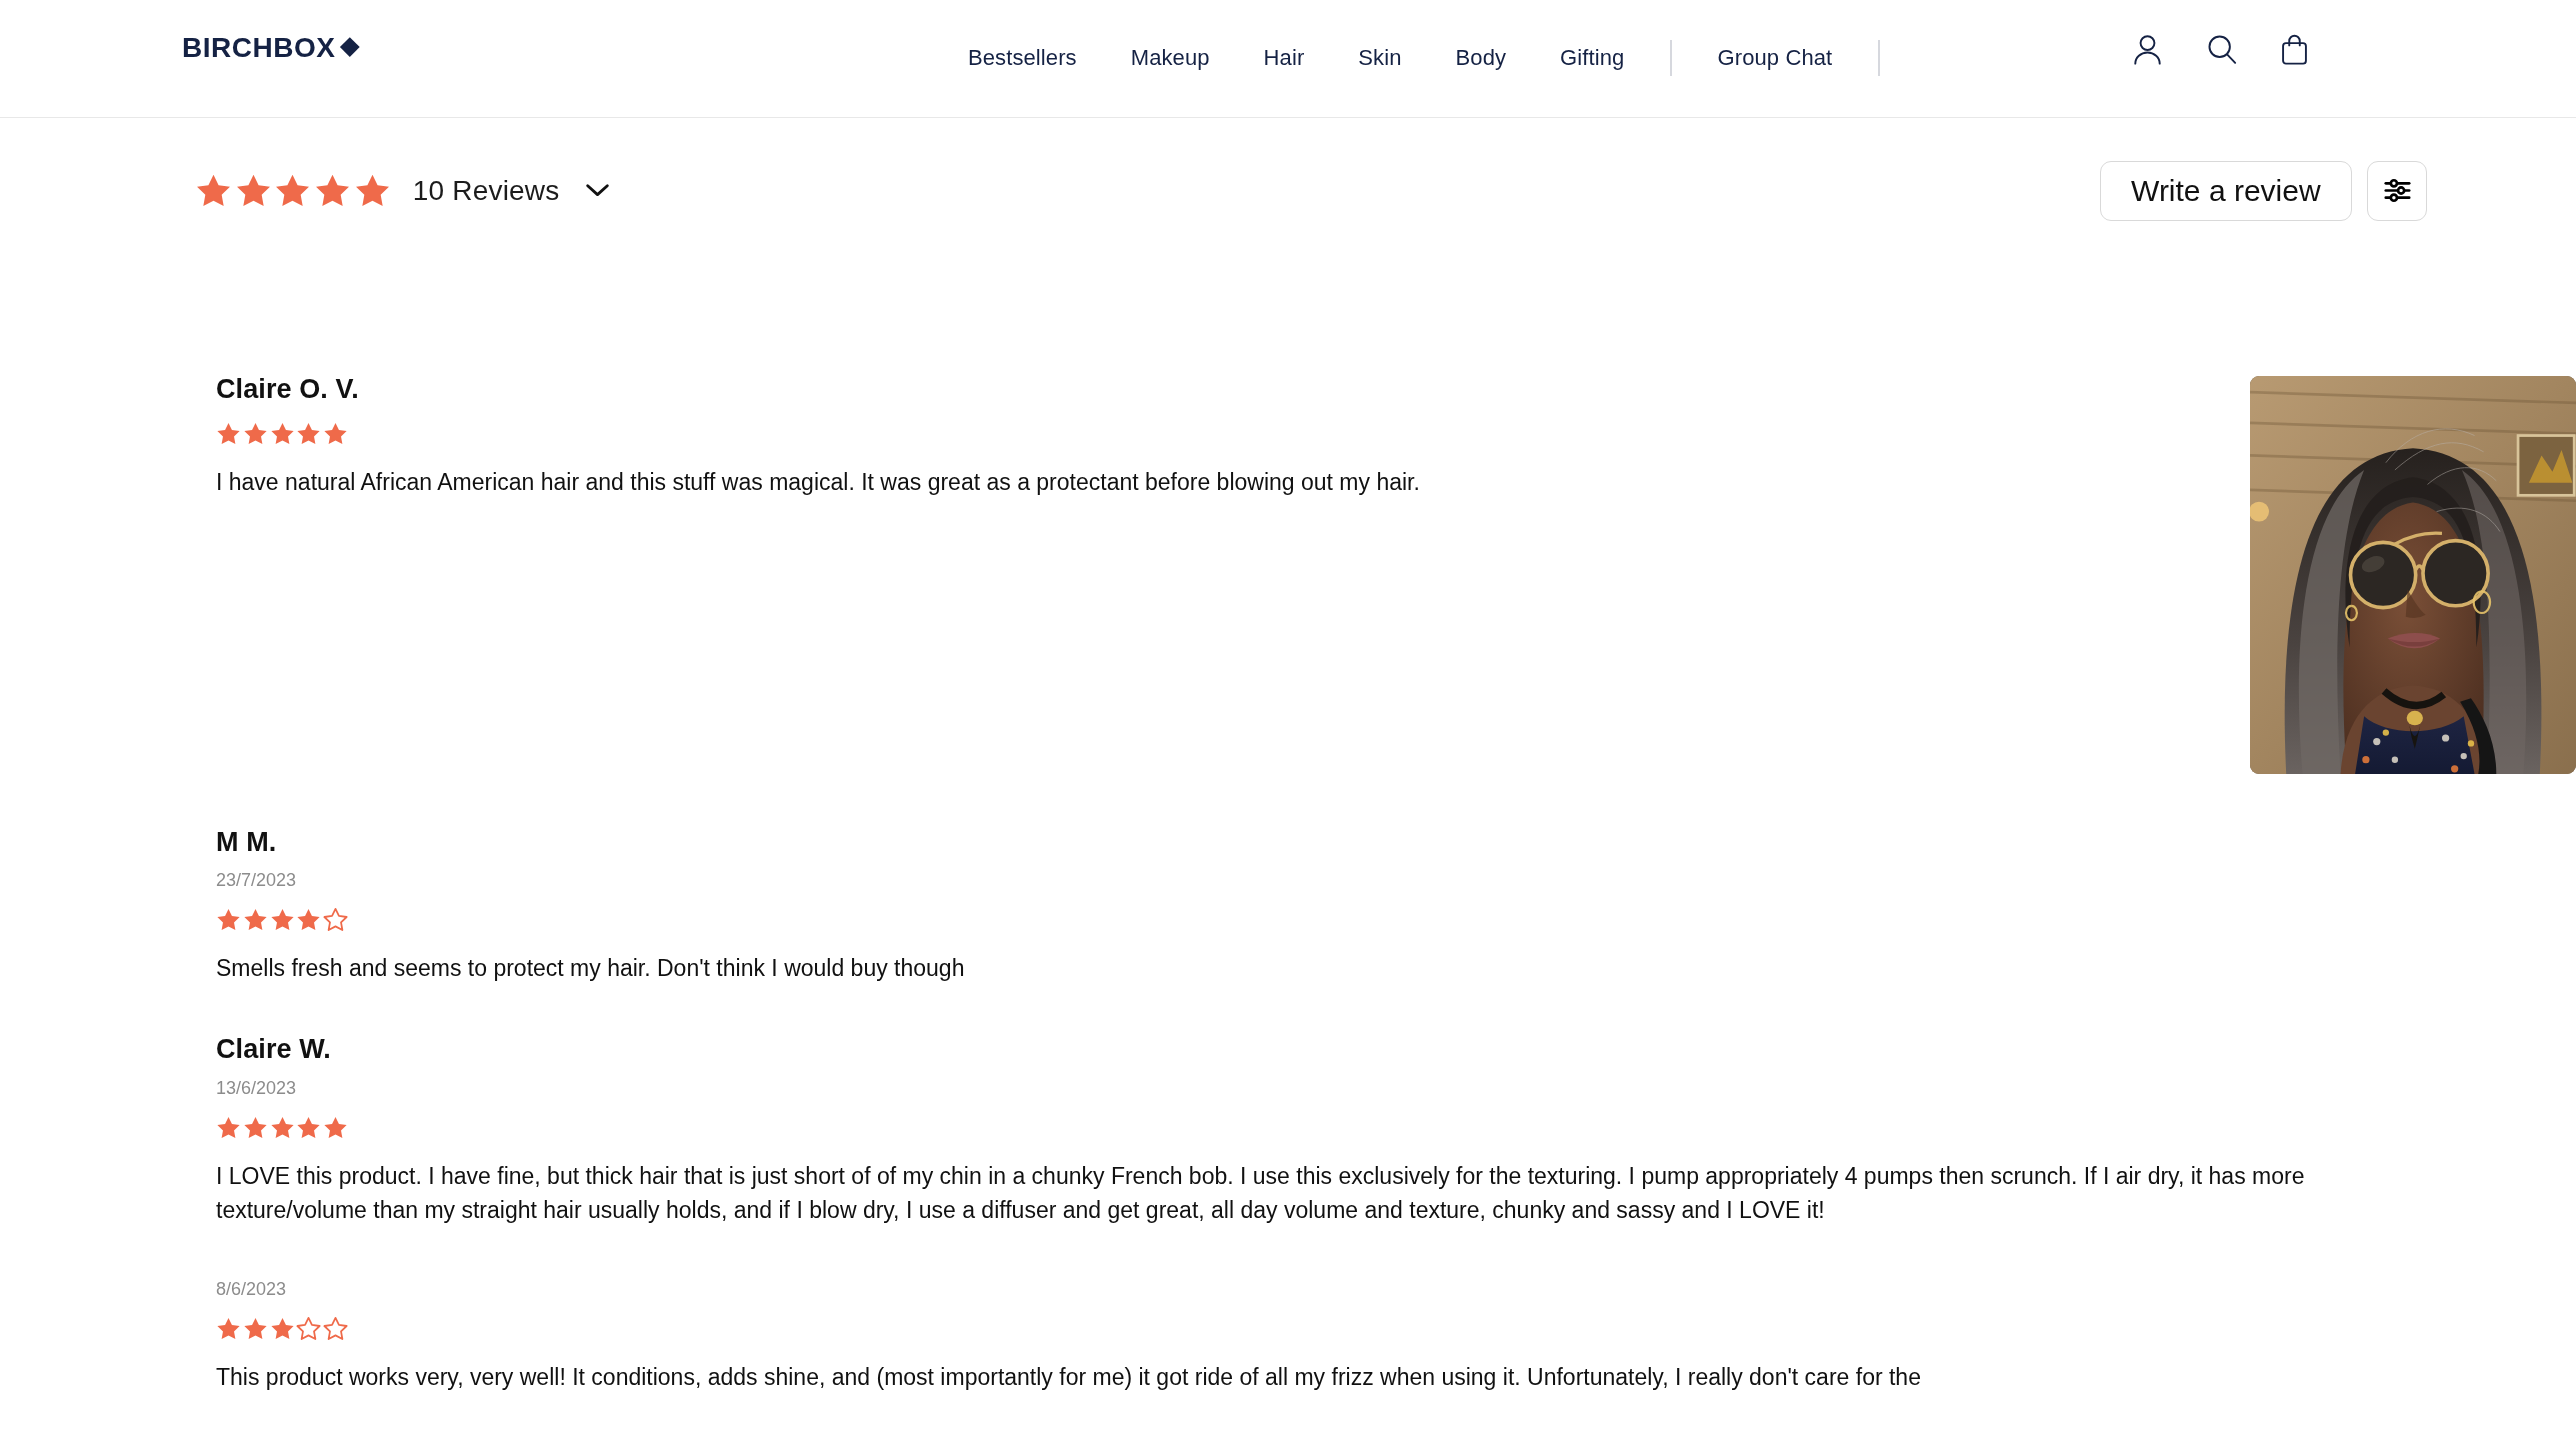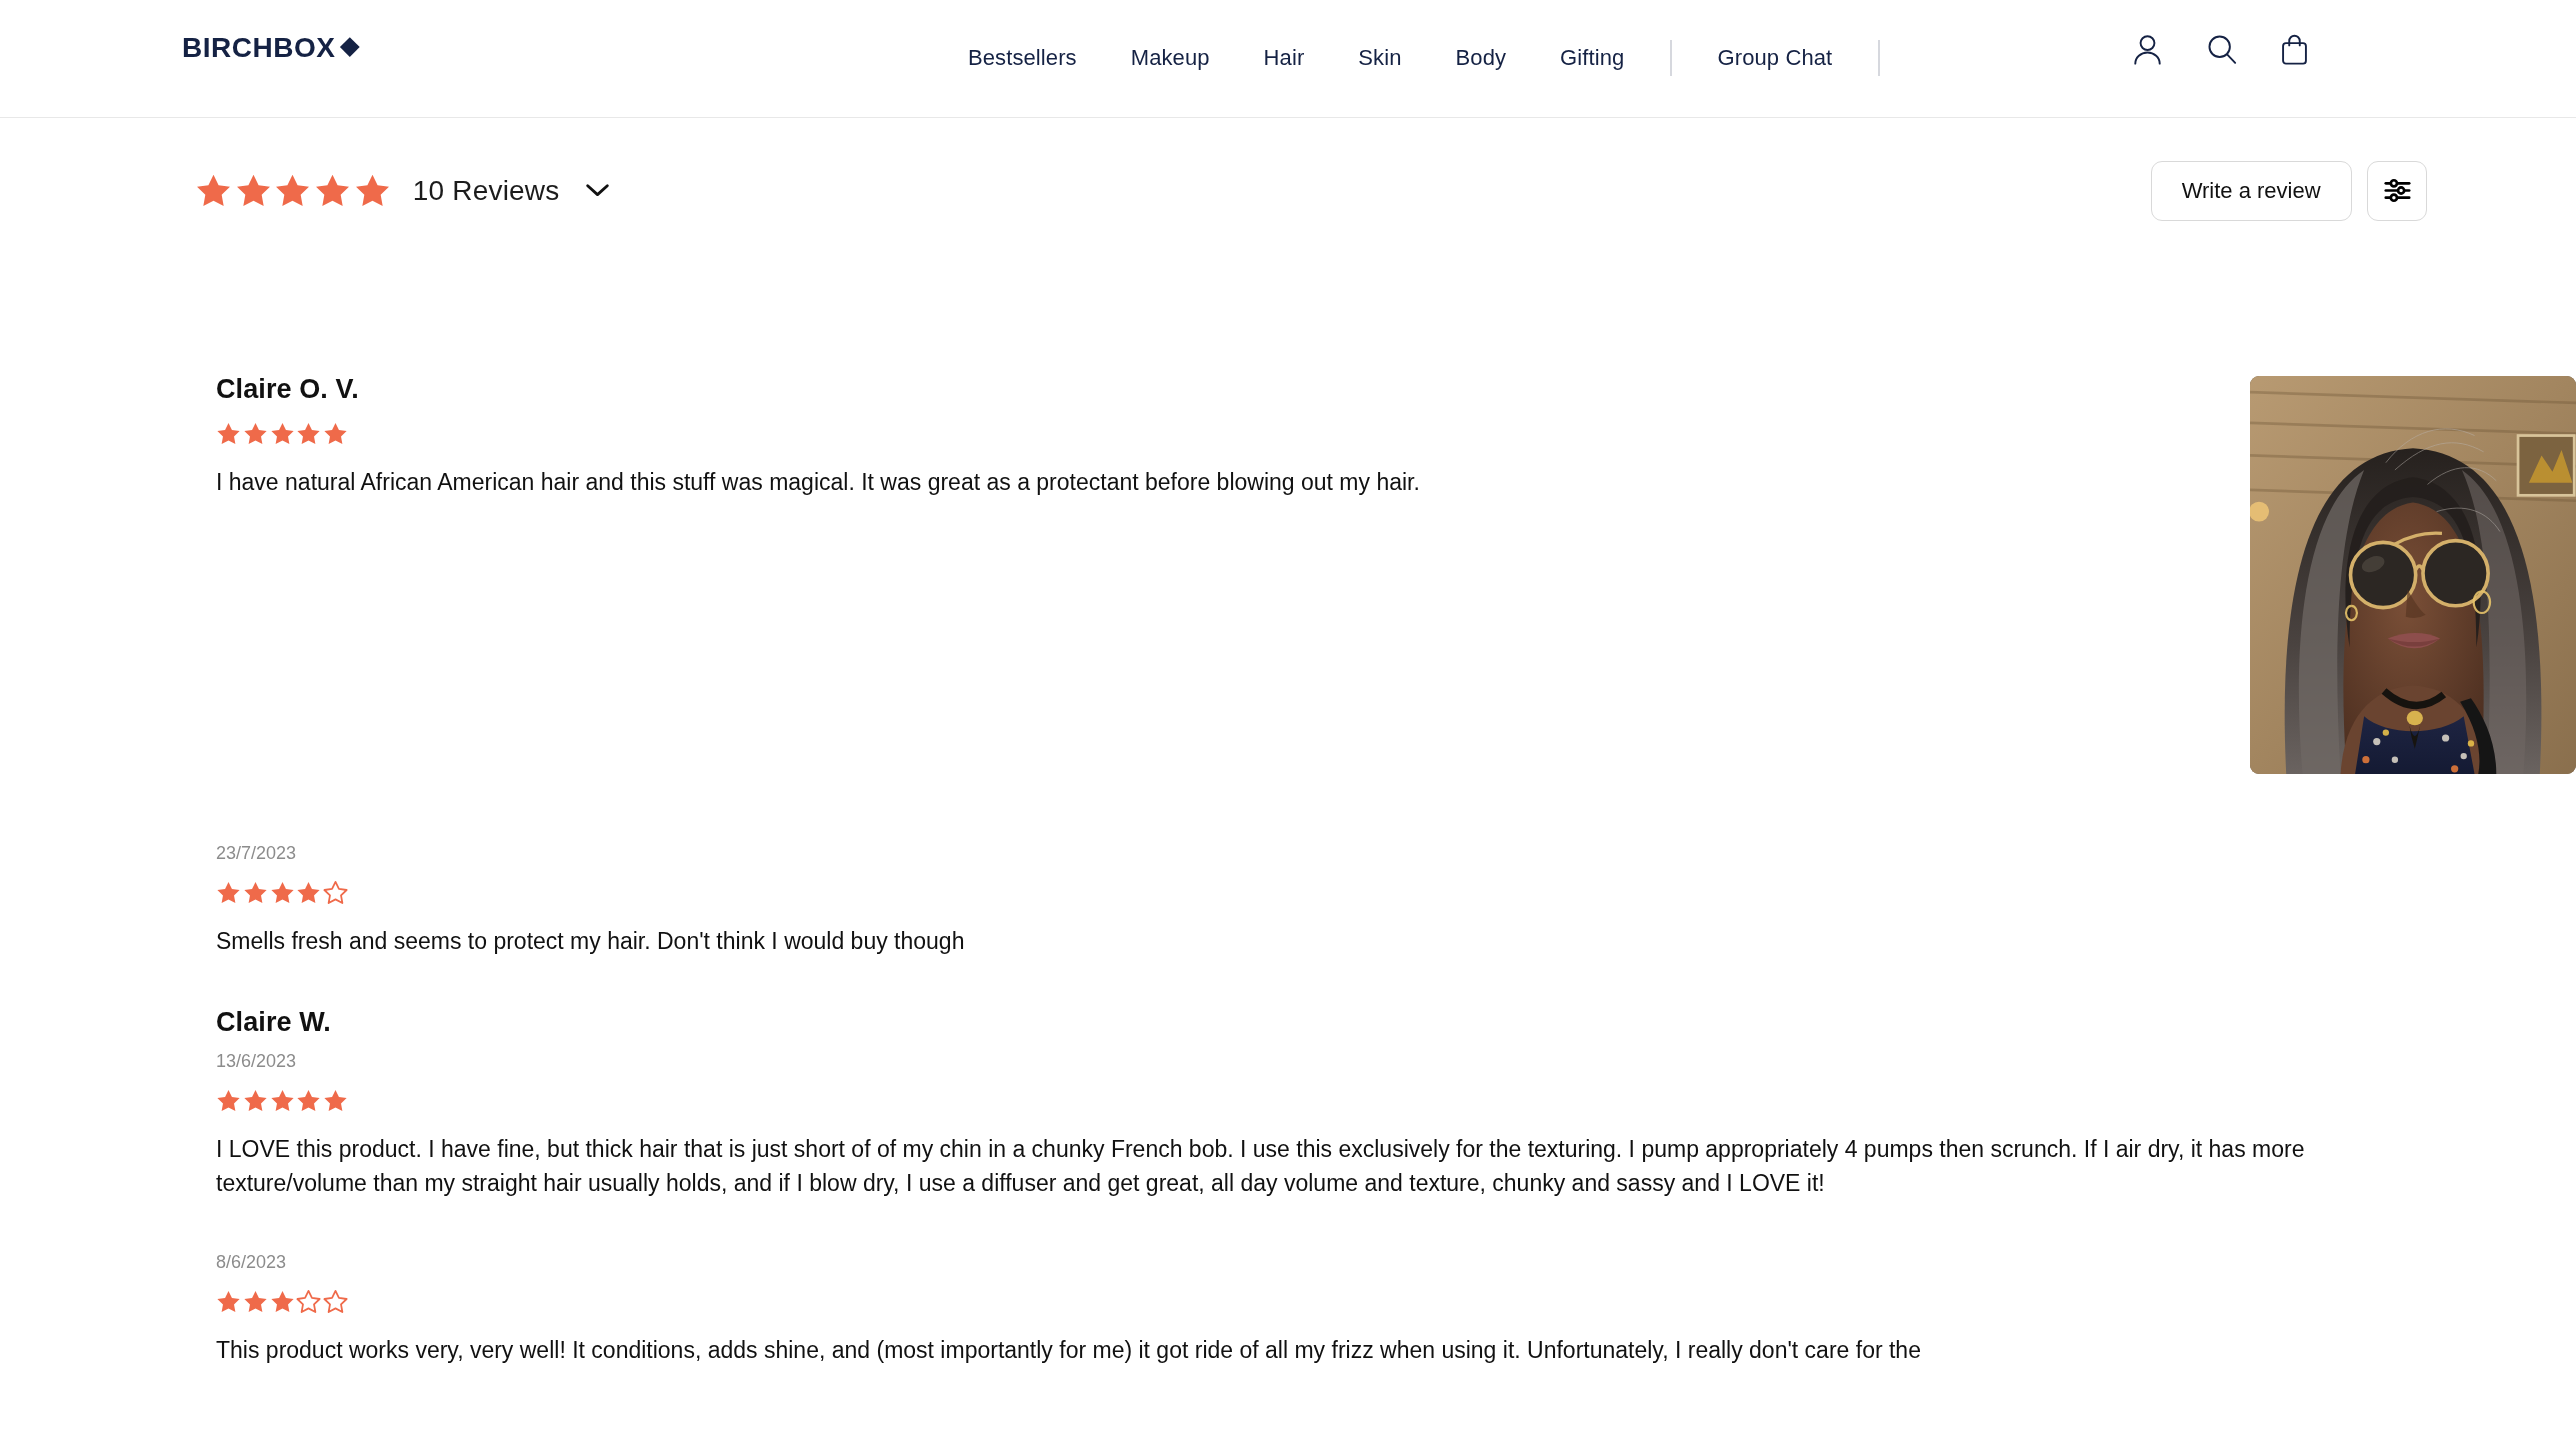--- a/index.html
+++ b/index.html
@@ -137,21 +137,21 @@
     gap: 15.4px;
     height: 67px;
   }
   .btn-write {
     height: 60px;
     padding: 0 30px;
     border: 0.9px solid #d9d9d9;
     border-radius: 11px;
     background: #ffffff;
     font-family: "Liberation Sans", sans-serif;
-    font-size: 22px;
+    font-size: 30px;
     color: #111111;
     cursor: pointer;
     line-height: 1;
     white-space: nowrap;
   }
   .btn-filter {
     width: 60px;
     height: 60px;
     border: 0.9px solid #d9d9d9;
     border-radius: 11px;
@@ -408,20 +408,21 @@
           <path d="M232 360 C 252 392, 256 420, 252 440 L 272 440 C 272 404, 258 376, 244 356 Z" fill="#151515"></path>
           <g stroke="#e6c36a" stroke-width="2.4" fill="none" opacity="0.9">
             <path d="M256 238 a9 12 0 1 0 0.1 0"></path>
             <path d="M112 254 a6 8 0 1 0 0.1 0"></path>
           </g>
         </svg>
       </div>
     </article>
 
     <article class="review" id="review-1">
+      <h3 class="rv-name">M M.</h3>
       <div class="rv-date">23/7/2023</div>
       <div class="rv-stars">
           <svg width="25" height="25" viewBox="0 0 24 24">
             <path d="M12 1.8 L15.3 8.6 L22.7 9.6 L17.3 14.8 L18.6 22.1 L12 18.6 L5.4 22.1 L6.7 14.8 L1.3 9.6 L8.7 8.6 Z" fill="#EF6A4A"></path>
           </svg>
           <svg width="25" height="25" viewBox="0 0 24 24">
             <path d="M12 1.8 L15.3 8.6 L22.7 9.6 L17.3 14.8 L18.6 22.1 L12 18.6 L5.4 22.1 L6.7 14.8 L1.3 9.6 L8.7 8.6 Z" fill="#EF6A4A"></path>
           </svg>
           <svg width="25" height="25" viewBox="0 0 24 24">
             <path d="M12 1.8 L15.3 8.6 L22.7 9.6 L17.3 14.8 L18.6 22.1 L12 18.6 L5.4 22.1 L6.7 14.8 L1.3 9.6 L8.7 8.6 Z" fill="#EF6A4A"></path>

